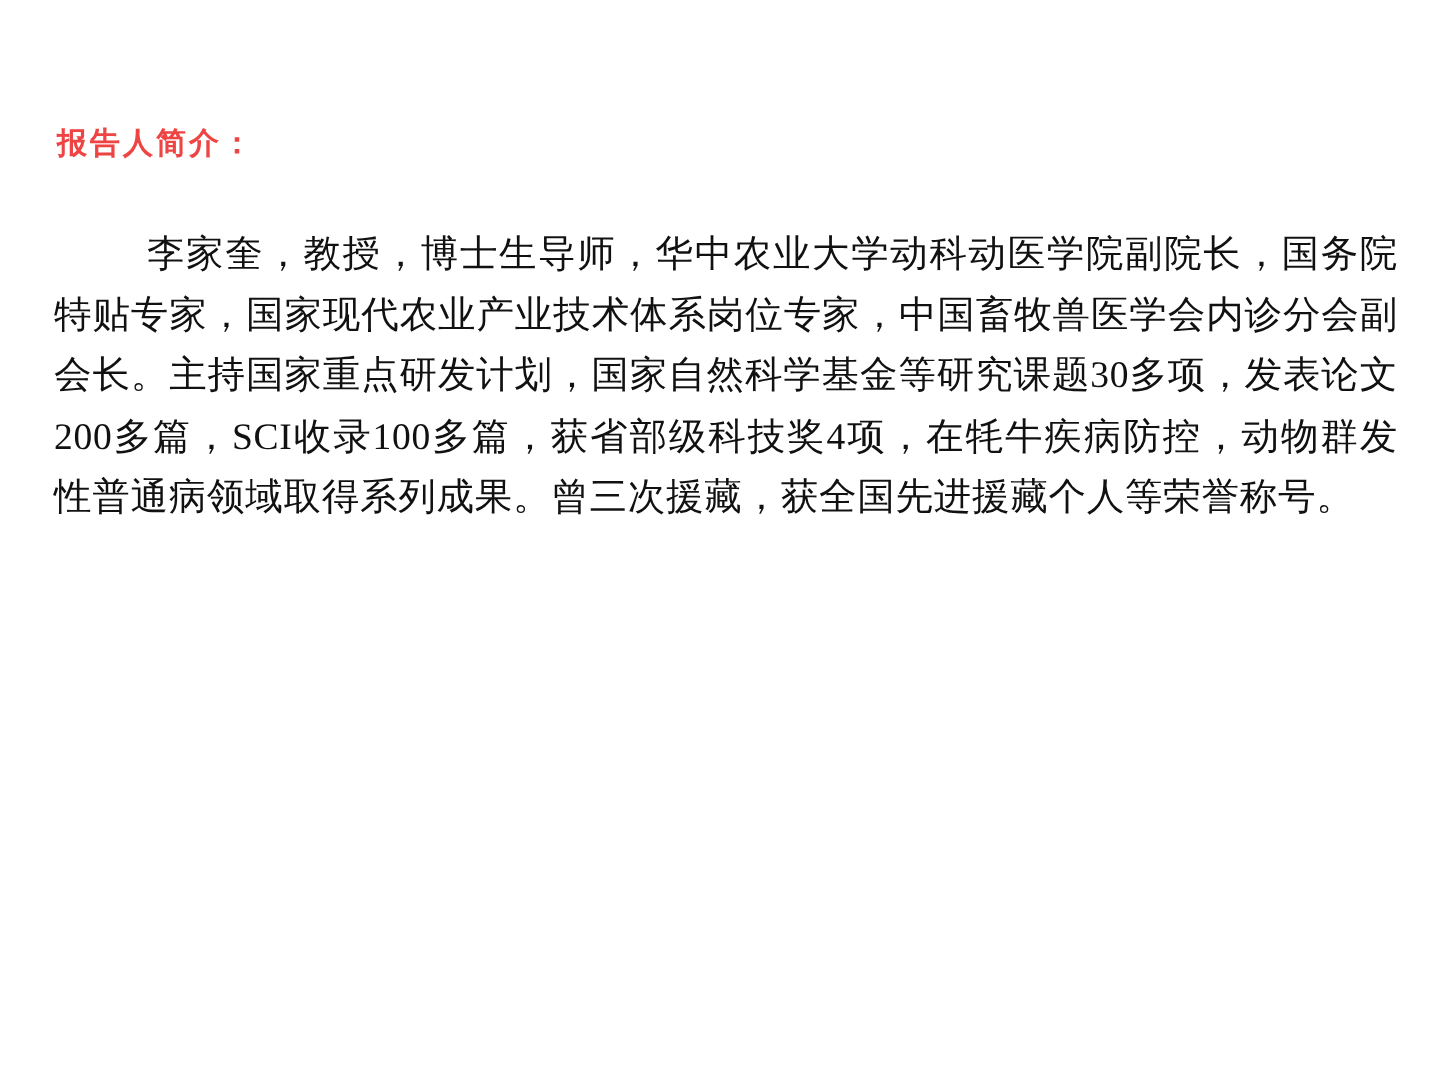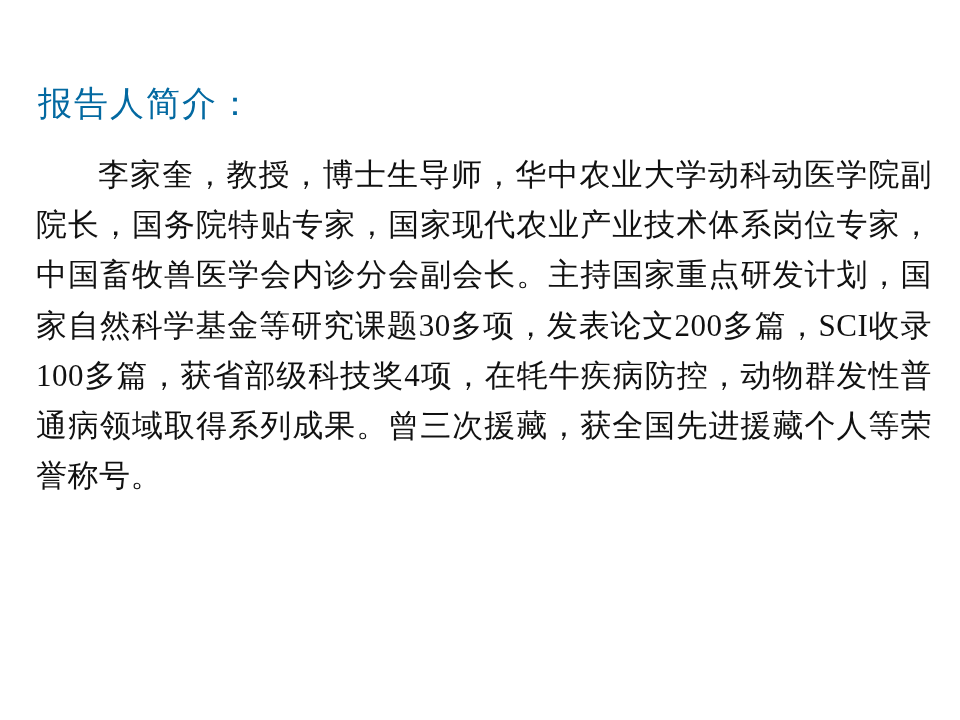--- a/index.html
+++ b/index.html
@@ -18,33 +18,33 @@
     position: relative;
     width: 960px;
     height: 720px;
     box-sizing: border-box;
     background: #ffffff;
   }
   .slide-title {
     position: absolute;
     left: 38px;
     top: 84px;
-    font-size: 34px;
-    font-weight: normal;
+    font-size: 20px;
+    font-weight: bold;
     letter-spacing: 2px;
     line-height: 1.2;
-    color: #0369a1;
+    color: #ef4444;
     white-space: nowrap;
   }
   .slide-body {
     position: absolute;
     left: 36px;
     top: 150px;
     width: 896px;
-    font-size: 31px;
+    font-size: 25px;
     line-height: 1.62;
     text-align: justify;
     text-justify: inter-ideograph;
     color: #111111;
     text-indent: 62px;
     letter-spacing: 0.5px;
   }
 </style>
 </head>
 <body>

